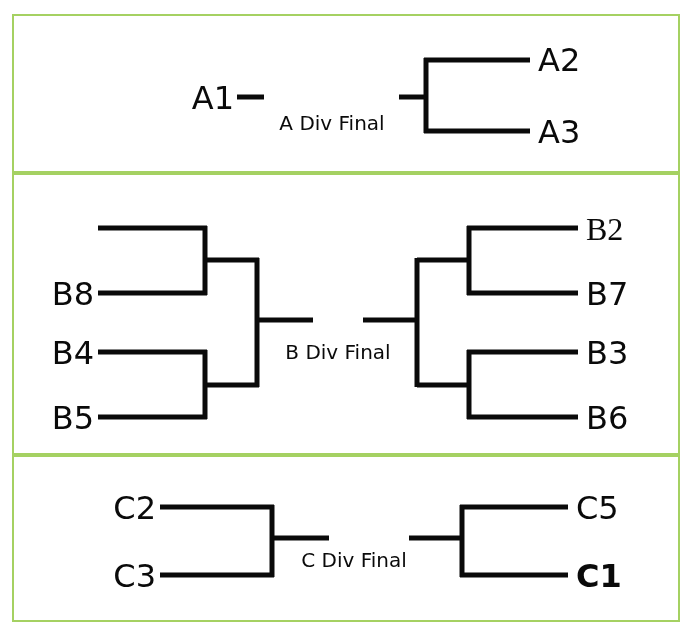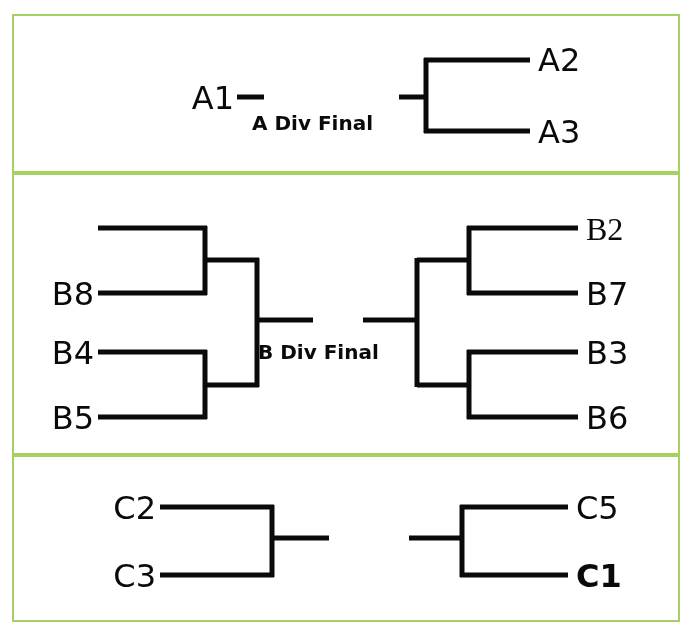--- a/index.html
+++ b/index.html
@@ -50,25 +50,25 @@
     line-height: 1;
     white-space: nowrap;
   }
   .seed-label.right-aligned {
     text-align: right;
   }
   .final-label {
     position: absolute;
     font-family: "DejaVu Sans", sans-serif;
     font-size: 20px;
-    font-weight: 700;
+    font-weight: 400;
     color: #0a0a0a;
     line-height: 1;
     white-space: nowrap;
-    text-align: left;
+    text-align: center;
   }
 </style>
 </head>
 <body>
 
 <div id="bracket-page">
 
   <div class="division-panel" id="panel-a"></div>
   <div class="division-panel" id="panel-b"></div>
   <div class="division-panel" id="panel-c"></div>
@@ -155,14 +155,15 @@
   <div class="seed-label" style="left:586px; top:278px;">B7</div>
   <div class="seed-label" style="left:586px; top:337px;">B3</div>
   <div class="seed-label" style="left:586px; top:402px;">B6</div>
 
   <div class="final-label" style="left:258px; top:342px; width:160px;">B Div Final</div>
 
   <div class="seed-label right-aligned" style="left:72px; top:492px; width:84px;text-align:right;">C2</div>
   <div class="seed-label right-aligned" style="left:72px; top:560px; width:84px;">C3</div>
   <div class="seed-label" style="left:576px; top:492px;">C5</div>
   <div class="seed-label" style="left:576px; top:560px;font-weight:bold;">C1</div>
+  <div class="final-label" style="left:274px; top:550px; width:160px;">C Div Final</div>
 
 </div>
 
 </body></html>

